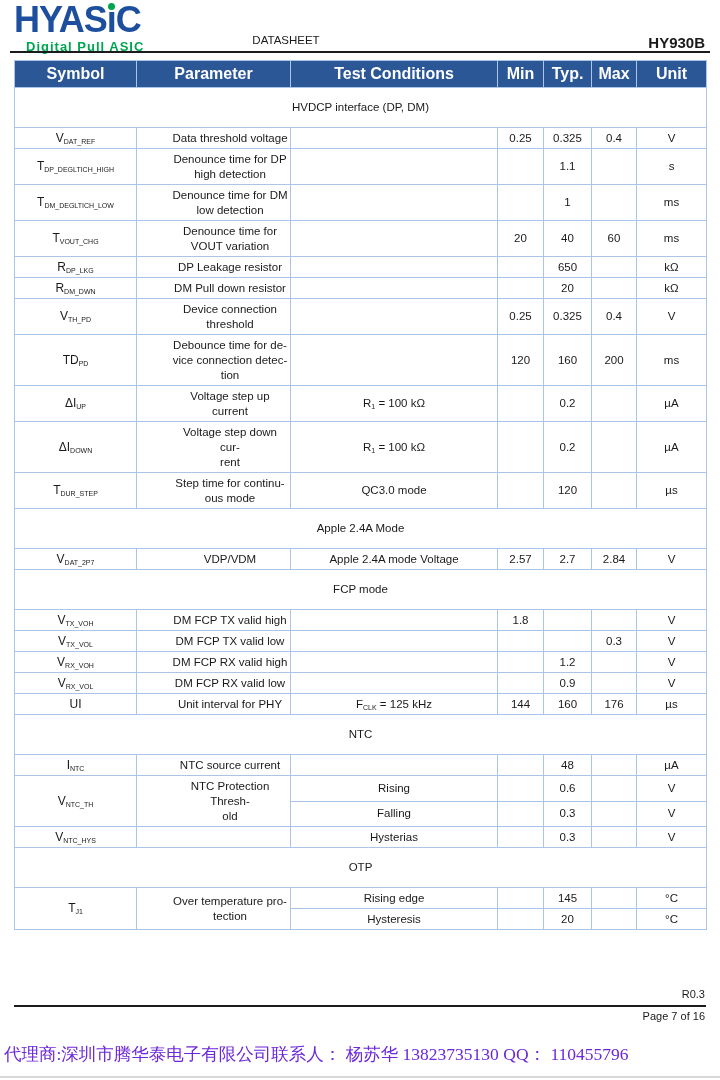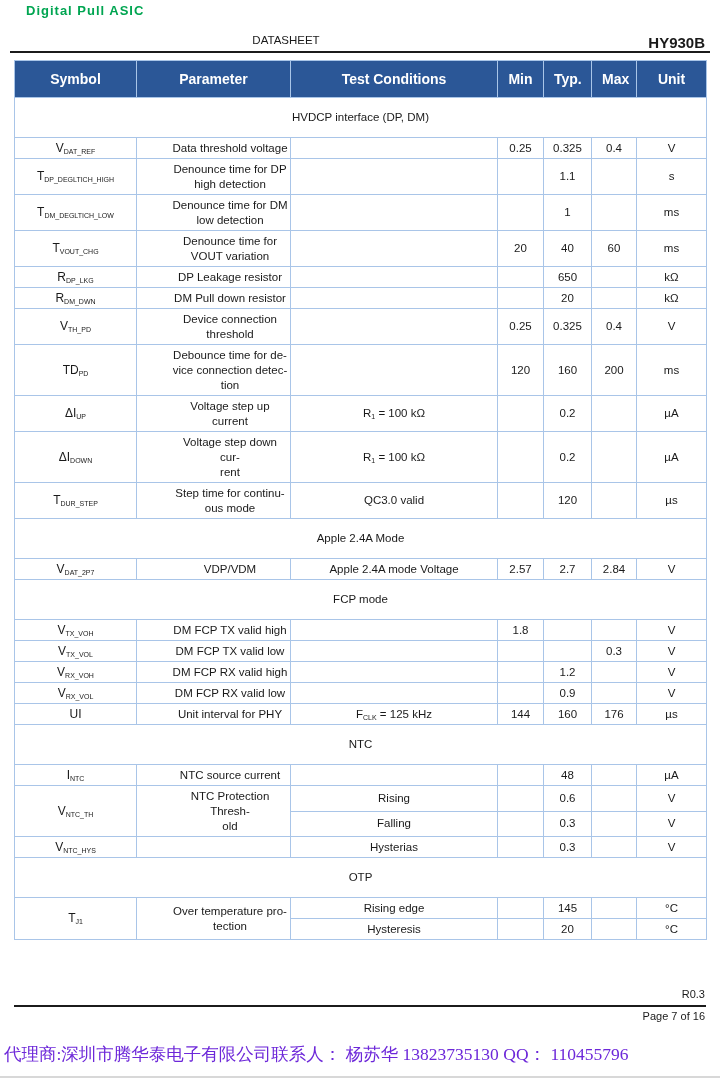--- a/index.html
+++ b/index.html
@@ -40,22 +40,22 @@
     position:absolute; left:10px; top:51px; width:700px; height:2px;
     background:#1b1b1b;
   }
 
   
   .table-wrap { position:absolute; left:14px; top:60px; width:692px; }
   table { border-collapse:collapse; width:692px; table-layout:fixed; }
   th, td { border:1px solid #a9c5e8; }
   thead th {
     background:#2b5797; color:#ffffff;
-    font-size:14px; font-weight:700; height:24px;
-    text-align:center; padding:10px;
+    font-size:16px; font-weight:700; height:24px;
+    text-align:center; padding:4px;
   }
   td {
     font-size:11.5px; line-height:15px;
     text-align:center; vertical-align:middle;
     padding:2.5px 2px; color:#1a1a1a;
   }
   td.section { padding:12px 2px; height:16px; font-size:11.5px; }
   td.param { white-space:pre-line;padding-left:35px; }
   td.sym { font-size:12px; }
   td.sym sub, td.cond sub {
@@ -78,20 +78,21 @@
   }
   .bottom-edge {
     position:absolute; left:0; top:1076px; width:720px; height:2px;
     background:#d8d8d8;
   }
 </style>
 </head>
 <body>
 
 <div class="logo">
+  <div class="logo-main"><span>HYAS</span><span class="logo-i">ı</span><span>C</span></div>
   <div class="logo-sub">Digital Pull ASIC</div>
 </div>
 <div class="doc-type">DATASHEET</div>
 <div class="part-number">HY930B</div>
 <div class="header-rule"></div>
 
 <div class="table-wrap">
   <table>
     <colgroup>
       <col style="width:122px">
@@ -211,21 +212,21 @@
           <td class="cond"><span>R</span><sub>1</sub><span> = 100 kΩ</span></td>
           <td></td>
           <td>0.2</td>
           <td></td>
           <td>µA</td>
         </tr>
         <tr>
           <td class="sym"><span>T</span><sub>DUR_STEP</sub></td>
           <td class="param">Step time for continu-
 ous mode</td>
-          <td class="cond">QC3.0 valid</td>
+          <td class="cond">QC3.0 mode</td>
           <td></td>
           <td>120</td>
           <td></td>
           <td>µs</td>
         </tr>
         <tr>
           <td class="section" colspan="7">Apple 2.4A Mode</td>
         </tr>
         <tr>
           <td class="sym"><span>V</span><sub>DAT_2P7</sub></td>

